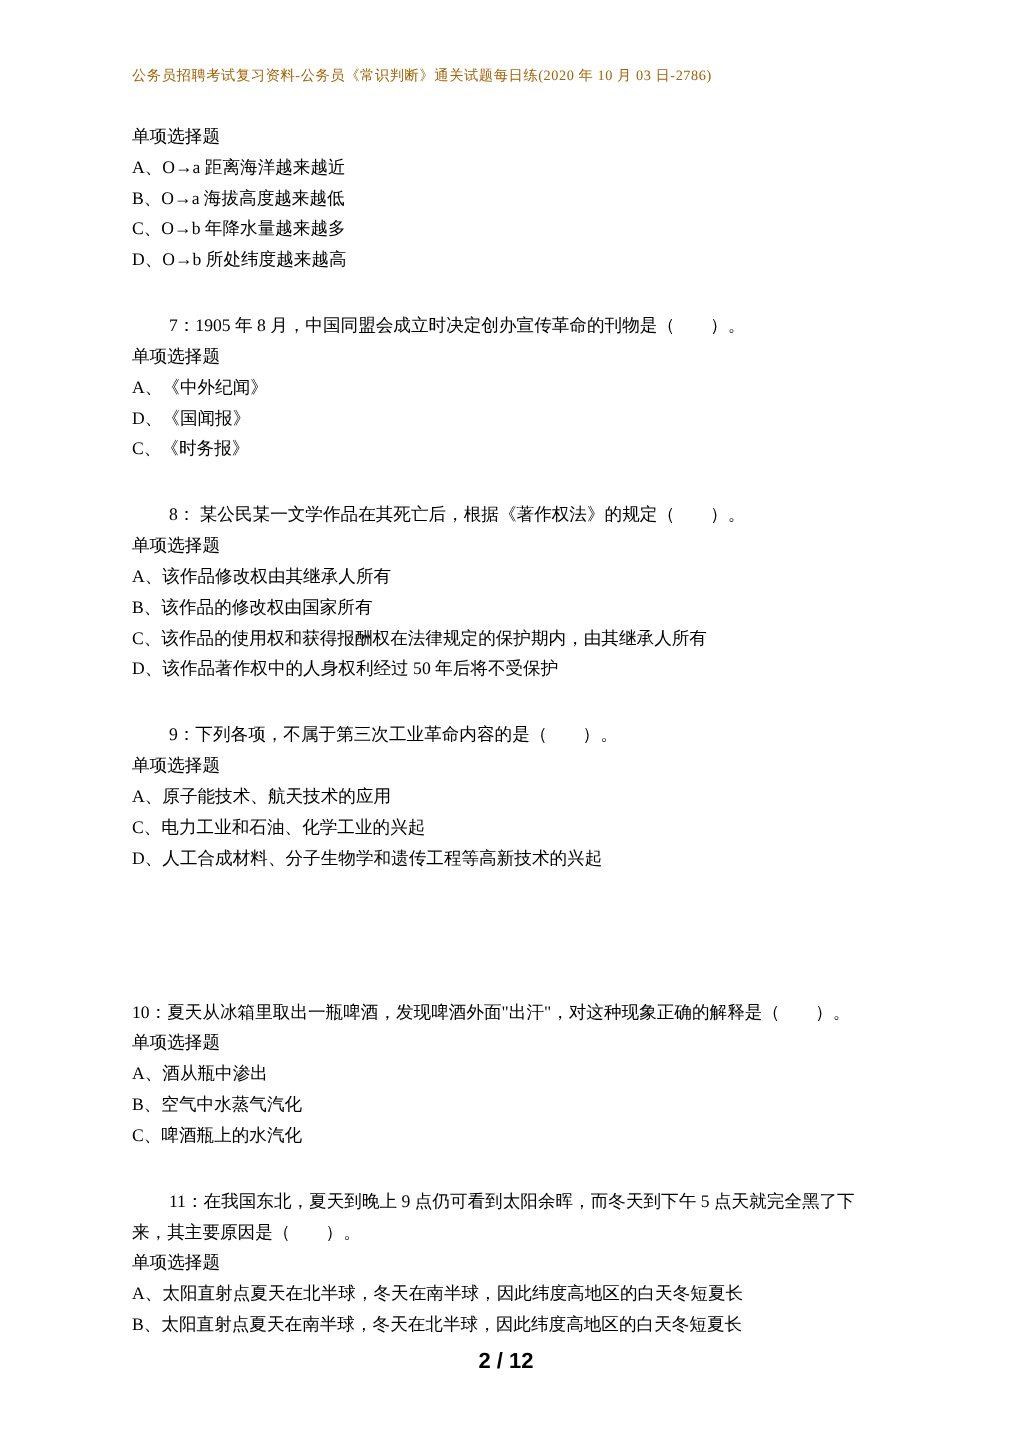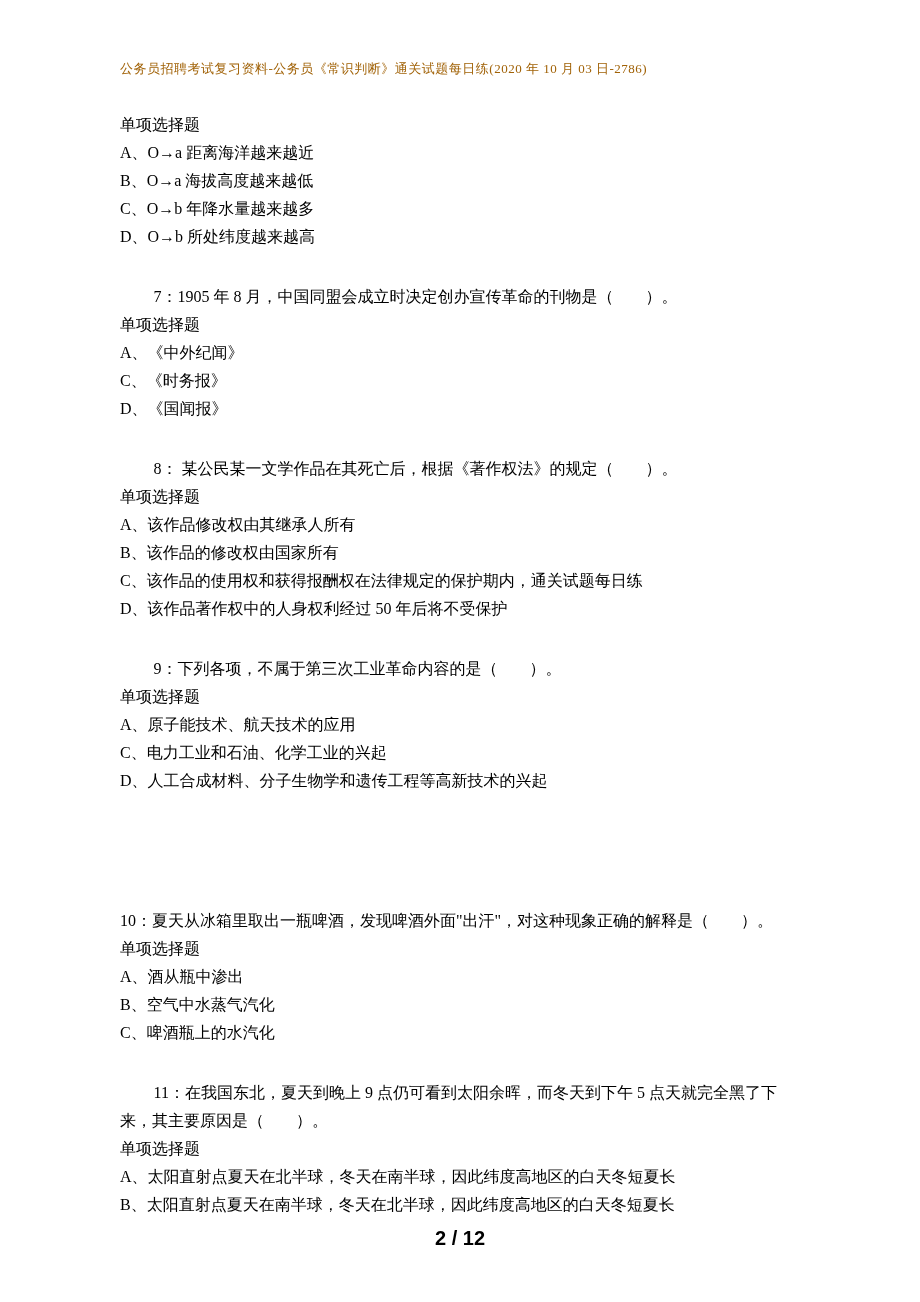--- a/index.html
+++ b/index.html
@@ -50,32 +50,32 @@
   <div class="option">C、O→b 年降水量越来越多</div>
   <div class="option">D、O→b 所处纬度越来越高</div>
 </div>
 
 <div class="spacer-mid"></div>
 
 <div class="question-block">
   <div class="question-text">7：1905 年 8 月，中国同盟会成立时决定创办宣传革命的刊物是（　　）。</div>
   <div class="qtype no-indent">单项选择题</div>
   <div class="option">A、《中外纪闻》</div>
+  <div class="option">D、《国闻报》</div>
   <div class="option">C、《时务报》</div>
-  <div class="option">D、《国闻报》</div>
 </div>
 
 <div class="spacer-mid"></div>
 
 <div class="question-block">
   <div class="question-text">8： 某公民某一文学作品在其死亡后，根据《著作权法》的规定（　　）。</div>
   <div class="qtype no-indent">单项选择题</div>
   <div class="option">A、该作品修改权由其继承人所有</div>
   <div class="option">B、该作品的修改权由国家所有</div>
-  <div class="option">C、该作品的使用权和获得报酬权在法律规定的保护期内，通关试题每日练</div>
+  <div class="option">C、该作品的使用权和获得报酬权在法律规定的保护期内，由其继承人所有</div>
   <div class="option">D、该作品著作权中的人身权利经过 50 年后将不受保护</div>
 </div>
 
 <div class="spacer-mid"></div>
 
 <div class="question-block">
   <div class="question-text">9：下列各项，不属于第三次工业革命内容的是（　　）。</div>
   <div class="qtype no-indent">单项选择题</div>
   <div class="option">A、原子能技术、航天技术的应用</div>
   <div class="option">C、电力工业和石油、化学工业的兴起</div>

